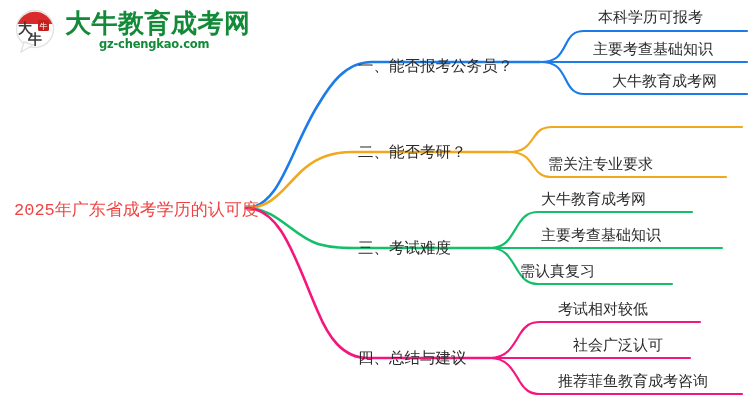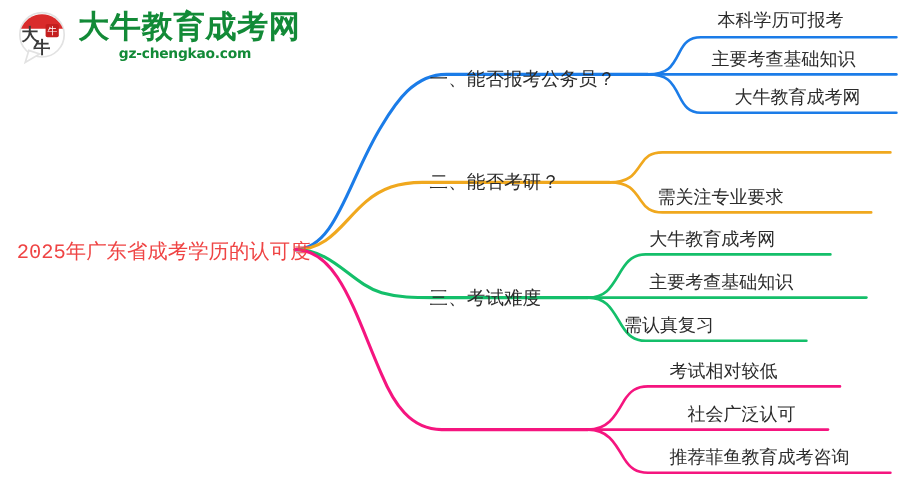--- a/index.html
+++ b/index.html
@@ -142,17 +142,18 @@
   <div class="node node-leaf" style="left:612px; top:72px;">大牛教育成考网</div>
 
   <div class="node node-branch" style="left:358px; top:142px;">二、能否考研？</div>
   <div class="node node-branch" style="left:358px; top:238px;">三、考试难度</div>
 
   <div class="node node-leaf" style="left:548px; top:155px;">需关注专业要求</div>
   <div class="node node-leaf" style="left:541px; top:190px;">大牛教育成考网</div>
   <div class="node node-leaf" style="left:541px; top:226px;">主要考查基础知识</div>
   <div class="node node-leaf" style="left:520px; top:262px;">需认真复习</div>
 
+  <div class="node node-branch" style="left:358px; top:348px;">四、总结与建议</div>
   <div class="node node-leaf" style="left:558px; top:300px;">考试相对较低</div>
   <div class="node node-leaf" style="left:573px; top:336px;text-align:right;">社会广泛认可</div>
   <div class="node node-leaf" style="left:558px; top:372px;">推荐菲鱼教育成考咨询</div>
 
 </div>
 
 </body></html>

